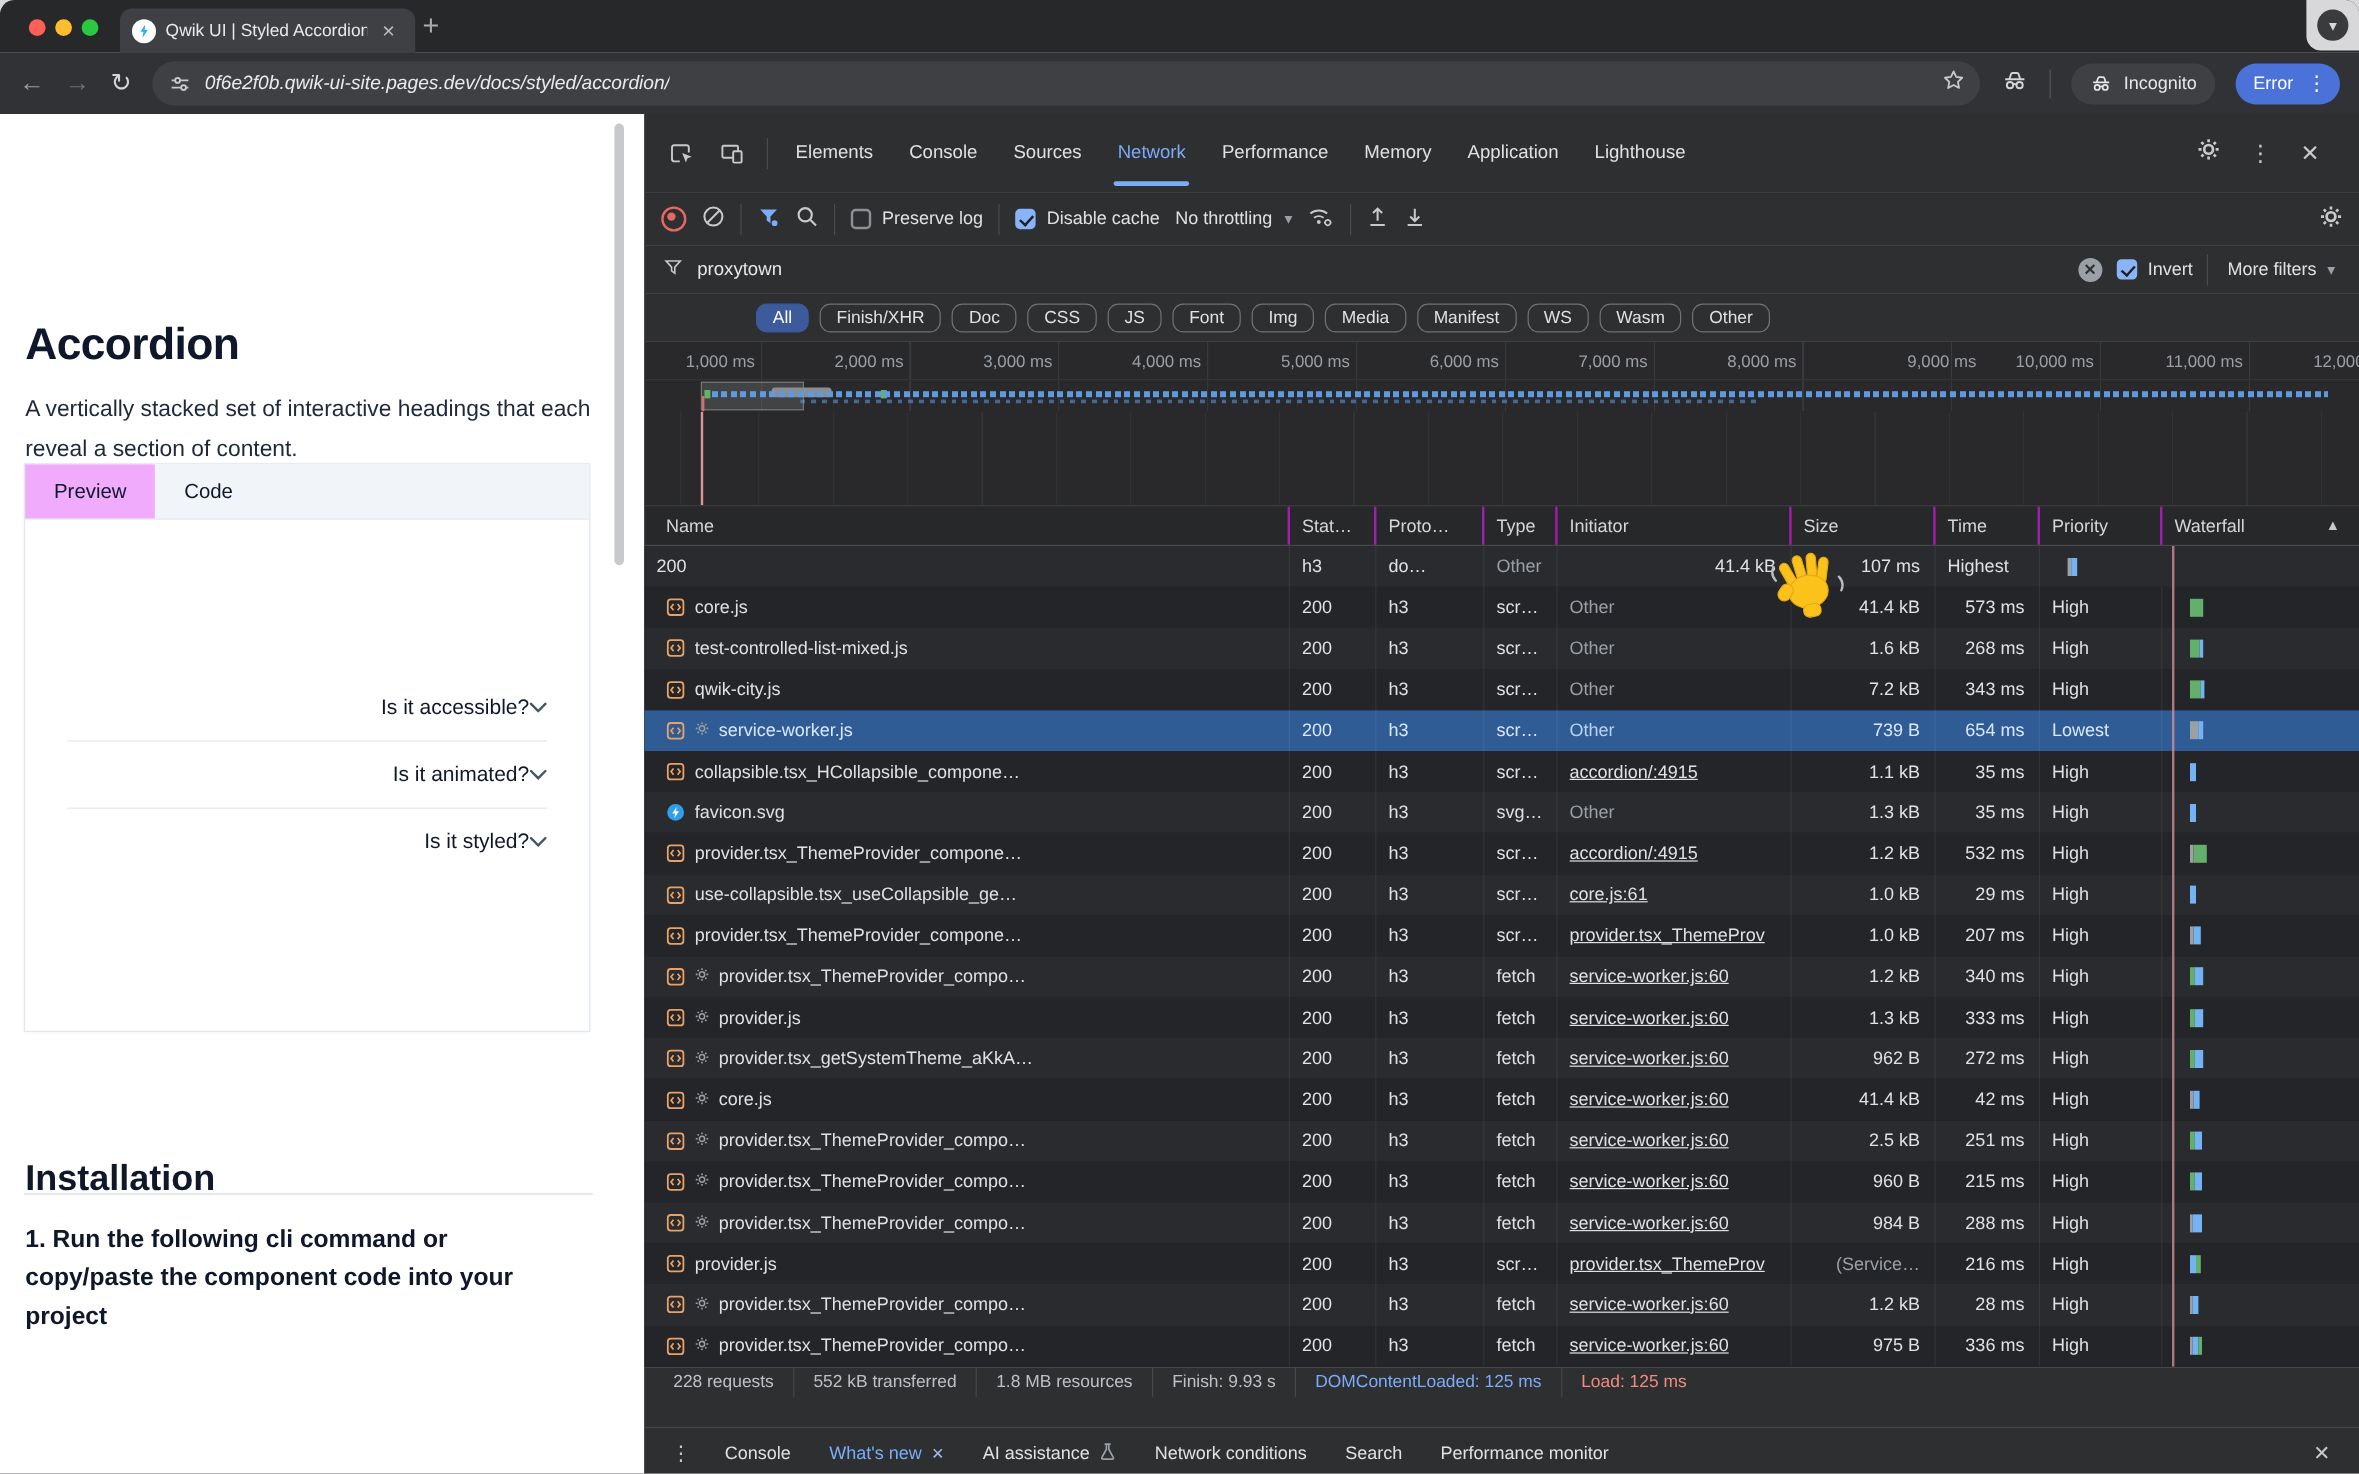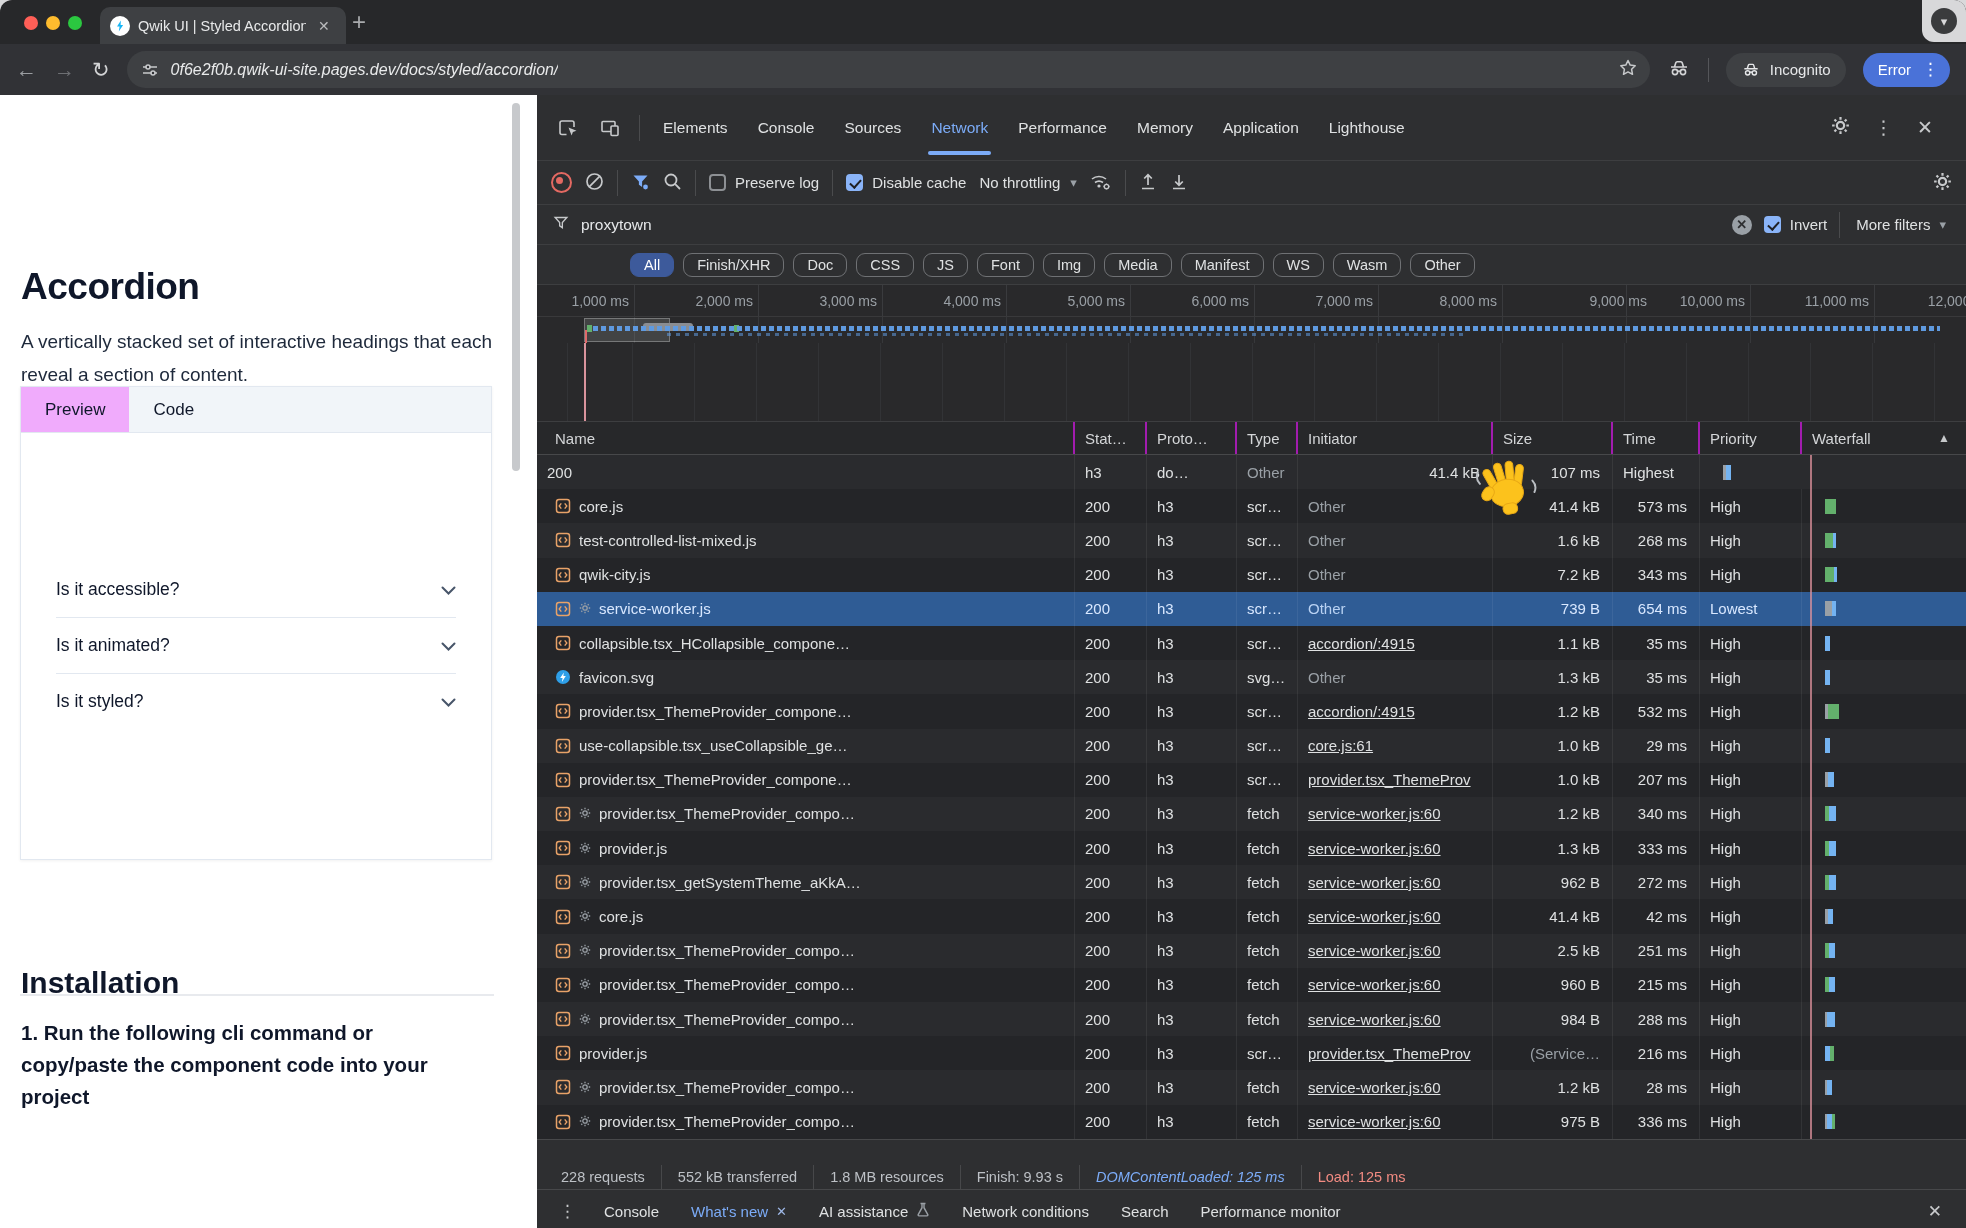--- a/index.html
+++ b/index.html
@@ -44,21 +44,21 @@
   .page{position:absolute;left:0;top:95px;width:537px;bottom:0;background:#fff;overflow:hidden;}
   .page-scrollthumb{position:absolute;left:512px;top:8px;width:8px;height:368px;border-radius:4px;background:#c7c9cc;}
   .pg-h1{position:absolute;left:21px;top:146px;font-size:37px;font-weight:700;color:#0f172a;letter-spacing:-0.5px;}
   .pg-desc{position:absolute;left:21px;top:211px;width:472px;font-size:19px;line-height:1.75;color:#1e293b;}
   .pg-card{position:absolute;left:20px;top:291px;width:472px;height:474px;border:1px solid #e2e8f0;background:#fff;
     box-shadow:0 1px 3px rgba(0,0,0,.06);box-sizing:border-box;}
   .pg-card-tabs{height:45px;background:#f1f5f9;border-bottom:1px solid #e2e8f0;display:flex;}
   .pg-tab{height:45px;display:flex;align-items:center;padding:0 24px;font-size:17px;color:#0f172a;box-sizing:border-box;}
   .pg-tab.active{background:#f0abfc;}
   .acc-list{position:absolute;left:35px;right:35px;top:175px;}
-  .acc-item{height:55px;display:flex;align-items:center;justify-content:space-between;border-bottom:1px solid #e2e8f0;}
+  .acc-item{height:55px;display:flex;align-items:center;justify-content:flex-end;border-bottom:1px solid #e2e8f0;}
   .acc-item:last-child{border-bottom:none;}
   .acc-item .q{font-size:17.5px;color:#0f172a;font-weight:500;}
   .pg-h2{position:absolute;left:21px;top:846px;font-size:30px;font-weight:700;color:#0f172a;}
   .pg-hr{position:absolute;left:20px;top:899px;width:474px;height:2px;background:#e8eaee;}
   .pg-step{position:absolute;left:21px;top:922px;width:462px;font-size:20.5px;font-weight:600;color:#0f172a;line-height:1.55;}
 
   
   .devtools{position:absolute;left:537px;top:95px;right:0;bottom:0;background:#282829;color:#dfe1e2;
     display:flex;flex-direction:column;font-size:15px;}
   .dt-tabs{height:66px;flex:none;background:#2e2f31;border-bottom:1px solid #3d3e40;display:flex;align-items:center;
@@ -134,25 +134,25 @@
   .name-cell .ficon{flex:none;display:flex;}
   .gearglyph{flex:none;}
   .cell.num{justify-content:flex-end;padding-right:12px !important;}
   .init-link{text-decoration:underline;}
   .dim{color:#9aa0a6;}
   .nrow.selected .dim{color:#b9d2f3;}
   .loadline{position:absolute;left:1273px;top:0;bottom:0;width:2px;background:rgba(222,146,156,.75);pointer-events:none;}
   .wbars{display:flex;align-items:center;height:15px;margin-left:13px;}
   .wbars span{display:block;height:100%;}
 
-  .dt-summary{height:50px;flex:none;background:#2e2f31;border-top:1px solid #47484a;display:flex;align-items:flex-end;
+  .dt-summary{height:50px;flex:none;background:#2e2f31;border-top:1px solid #47484a;display:flex;align-items:flex-start;
     font-size:14.5px;color:#bdc1c6;box-sizing:border-box;padding-left:8px;}
   .sum-item{padding:0 16px;display:flex;align-items:center;height:24px;border-right:1px solid #47484a;white-space:nowrap;}
   .sum-item:last-child{border-right:none;}
-  .sum-item.blue{color:#7cacf8;font-style:italic;} .sum-item.red{color:#f28b82;}
+  .sum-item.blue{color:#7cacf8;} .sum-item.red{color:#f28b82;}
 
   .dt-drawer{height:43px;flex:none;background:#2e2f31;border-top:1px solid #47484a;display:flex;align-items:center;
     box-sizing:border-box;padding:0 10px;}
   .drawer-dots{color:#c7c9cb;font-size:17px;padding:0 12px;}
   .drawer-item{position:relative;height:100%;display:flex;align-items:center;gap:8px;padding:0 16px;font-size:15px;color:#dfe1e2;white-space:nowrap;}
   .drawer-item.active{color:#7cacf8;}
   .drawer-item.active::after{content:"";position:absolute;left:12px;right:12px;bottom:0;height:4px;border-radius:2px 2px 0 0;background:#7cacf8;}
   .drawer-item .dx{font-size:13px;color:#9fb9e8;}
   .drawer-close{margin-left:auto;color:#c7c9cb;font-size:17px;padding:0 14px;}
 

